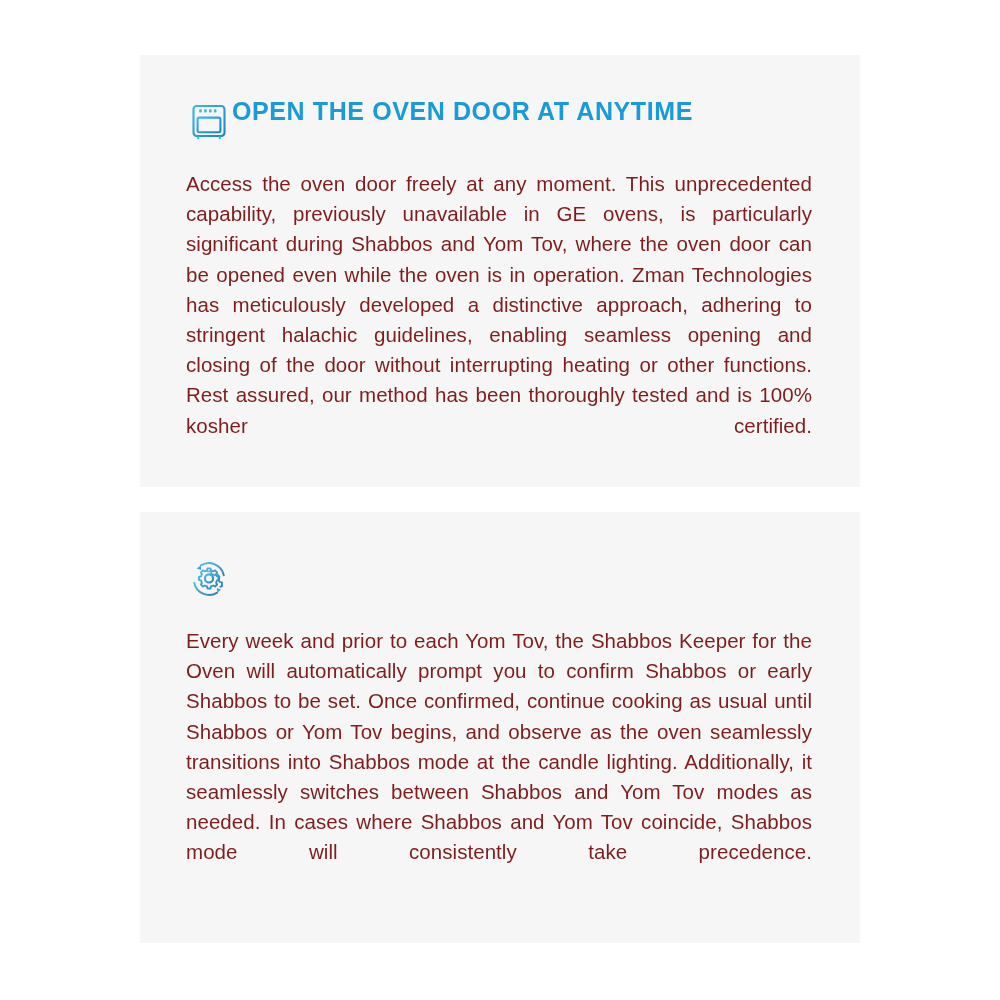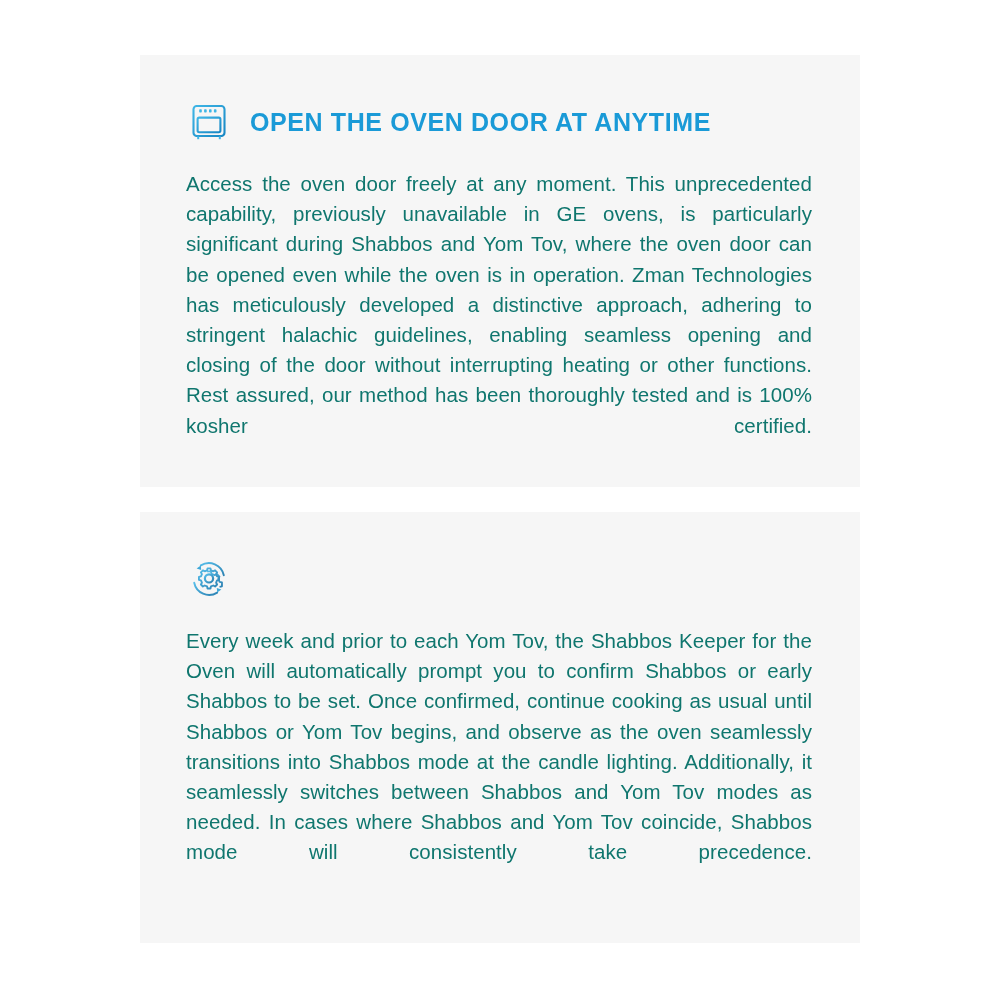--- a/index.html
+++ b/index.html
@@ -33,22 +33,21 @@
 
   #card-oven  { top: 55px;  height: 432px; }
   #card-auto  { top: 512px; height: 431px; }
 
   .card-inner {
     padding: 0 46px;
   }
 
   .card-header {
     display: flex;
-    align-items: center;
-    gap: 18px;
+    align-items: flex-start;
     padding-top: 44px;
   }
 
   .icon-wrap {
     width: 46px;
     height: 46px;
     flex: 0 0 46px;
     display: flex;
     align-items: center;
     justify-content: center;
@@ -63,21 +62,21 @@
     text-transform: uppercase;
     line-height: 1;
     white-space: nowrap;
     margin: 0;
   }
 
   .card-body {
     margin: 0;
     padding-top: 24px;
     width: 626px;
-    color: #0f766e;
+    color: #7f1d1d;
     font-size: 20.5px;
     line-height: 30.2px;
     text-align: justify;
     text-justify: inter-word;
     letter-spacing: 0.05px;
     word-spacing: 0.2px;
   }
 
   
   .card-body::after {

